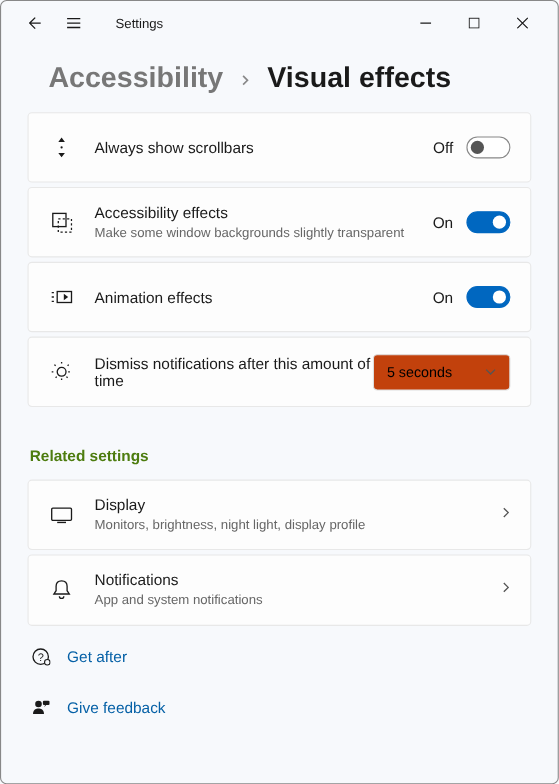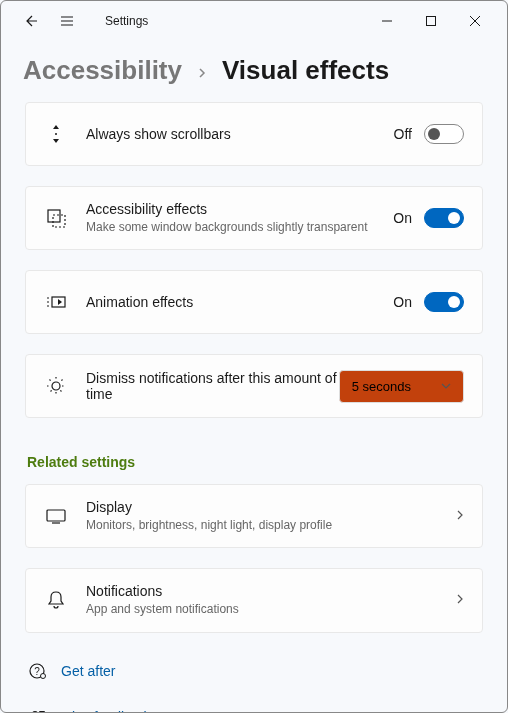--- a/index.html
+++ b/index.html
@@ -49,21 +49,21 @@
     }
     .win-btn {
       width: 44px;
       height: 30px;
       display: flex;
       align-items: center;
       justify-content: center;
       cursor: pointer;
     }
     .breadcrumb {
-      padding: 14px 26px 16px 22px;
+      padding: 14px 26px 16px 43px;
       display: flex;
       align-items: center;
       gap: 14px;
       font-size: 26px;
       font-weight: 600;
     }
     .breadcrumb-parent {
       color: #777;
       cursor: pointer;
     }
@@ -74,21 +74,21 @@
     .breadcrumb-current {
       color: #1a1a1a;
     }
     .content {
       padding: 0 24px;
     }
     .card {
       background: #fdfdfd;
       border: 1px solid #e8e8e8;
       border-radius: 4px;
-      margin-bottom: 20px;
+      margin-bottom: 4px;
       padding: 14px 18px;
       display: flex;
       align-items: center;
       min-height: 64px;
     }
     .card-icon {
       width: 24px;
       height: 24px;
       margin-right: 18px;
       display: flex;

